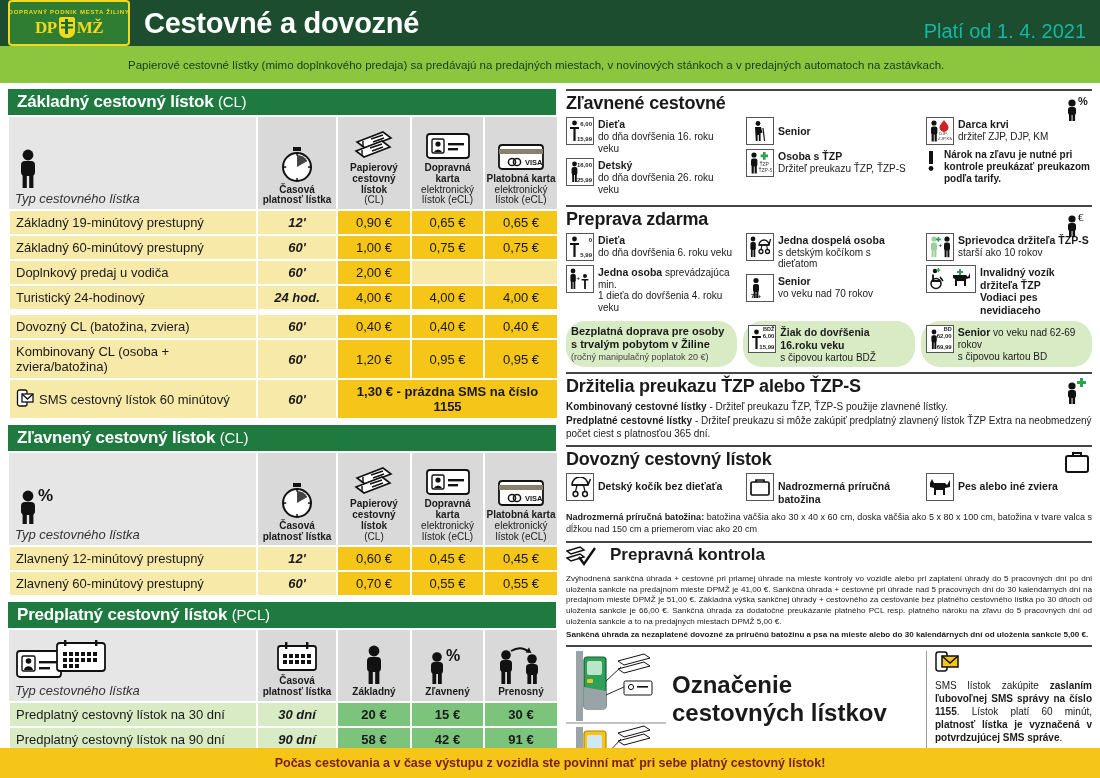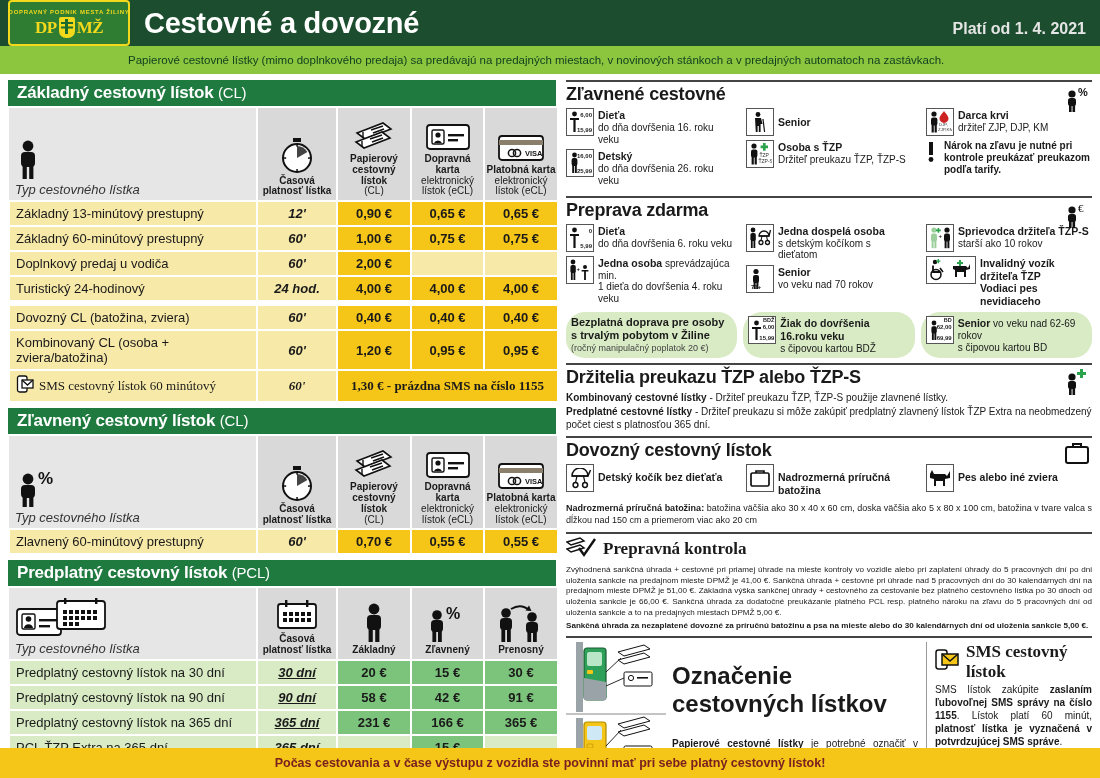--- a/index.html
+++ b/index.html
@@ -11,22 +11,22 @@
   .logo{width:118px;height:42px;margin-left:8px;background:#2f7d32;border:2px solid #f2d91c;border-radius:4px;
         display:flex;flex-direction:column;align-items:center;justify-content:center;position:relative;flex:0 0 auto;}
   .logo-top{font-size:6px;font-weight:bold;color:#f2d91c;letter-spacing:.7px;line-height:1;white-space:nowrap;}
   .logo-mid{display:flex;align-items:center;justify-content:center;gap:2px;margin-top:2px;}
   .logo-dp,.logo-mz{font-size:17px;font-weight:bold;color:#f2d91c;font-family:"Liberation Serif",serif;letter-spacing:-.5px;line-height:1;}
   .shield{width:16px;height:21px;background:#f2d91c;position:relative;border-radius:2px 2px 7px 7px;}
   .shield:before{content:"";position:absolute;left:6.5px;top:2px;width:3px;height:15px;background:#1b6b2e;}
   .shield:after{content:"";position:absolute;left:2px;top:5px;width:12px;height:2.5px;background:#1b6b2e;
                 box-shadow:0 4.5px 0 0 #1b6b2e;}
   .title{color:#fff;font-size:29px;font-weight:bold;margin-left:14px;letter-spacing:-.3px;}
-  .valid{position:absolute;right:14px;top:20px;color:#e5e5e5;font-size:16px;font-weight:bold;}
-  .subbar{height:28px;background:#8cc63f;display:flex;align-items:center;}
+  .valid{position:absolute;right:14px;top:20px;color:#14b8a6;font-size:20px;font-weight:normal;}
+  .subbar{height:37px;background:#8cc63f;display:flex;align-items:center;}
   .subbar span{font-size:11.5px;color:#13401f;margin-left:128px;}
 
   
   .cols{display:flex;padding:6px 8px 0 8px;gap:10px;box-sizing:border-box;height:702px;}
   .left{width:548px;flex:0 0 548px;}
   .right{flex:1;min-width:0;}
 
   
   .tbl{margin-bottom:7px;}
   .tbl-title{background:#1f7a3f;color:#fff;font-size:17px;font-weight:bold;padding:3px 9px;letter-spacing:-.2px;}
@@ -34,29 +34,29 @@
   table{border-collapse:collapse;width:100%;table-layout:fixed;}
   .hdr td{background:#d9d9d9;vertical-align:bottom;text-align:center;padding:2px 1px 3px;border-left:2px solid #fff;}
   .hdr td.first{background:#e6e6e6;text-align:left;padding-left:6px;border-left:none;}
   .hdr-lbl{font-size:10px;line-height:1.08;font-weight:bold;}
   .hdr-lbl .n{font-weight:normal;}
   .typelbl{font-style:italic;font-size:13px;color:#333;}
   .icbox{height:42px;display:flex;align-items:flex-end;justify-content:center;padding-bottom:2px;}
   tbody td{font-size:13px;padding:4px 6px;border-top:2px solid #fff;border-left:2px solid #fff;}
   .c-name{background:#f7e9a8;}
   .c-time{background:#f7e9a8;text-align:center;font-style:italic;font-weight:bold;font-size:13px;}
-  .c-price{background:#f5c518;text-align:center;font-weight:bold;}
+  .c-price{background:#f5c518;text-align:center;font-weight:normal;}
   .c-empty{background:#f7e9a8;}
   .c-sms{background:#f5c518;text-align:center;font-weight:bold;}
   .gap td{height:4px;padding:0;background:#fff;border:none;}
   .g-name{background:#d8ebc4;}
-  .g-time{background:#d8ebc4;text-align:center;font-style:italic;font-weight:bold;text-decoration:underline;}
+  .g-time{background:#d8ebc4;text-align:center;font-style:italic;font-weight:bold;}
   .g-price{background:#7cc47c;text-align:center;font-weight:bold;}
   .g-empty{background:#d8ebc4;}
-  .smsrow td{border-top:2px solid #fff;font-family:Liberation Serif, serif;}
+  .smsrow td{border-top:2px solid #fff;}
   .sms-ic{display:inline-block;vertical-align:-3px;margin-right:5px;}
 
   
   .panel{border-top:2px solid #444;padding-top:2px;margin-bottom:5px;position:relative;}
   .panel h2{font-size:18px;margin:0 0 3px 0;font-weight:bold;letter-spacing:-.2px;}
   .panel .cornicon{position:absolute;right:2px;top:4px;}
   .grid3{display:flex;gap:14px;}
   .grid3 > div{flex:1;min-width:0;}
   .item{display:flex;align-items:flex-start;gap:4px;margin-bottom:4px;}
   .item .txt{font-size:10px;line-height:1.18;padding-top:1px;}
@@ -74,21 +74,21 @@
   .ptext{font-size:10px;line-height:1.3;margin:1px 0;}
   .ptext b{font-weight:bold;}
   .fine{font-size:8.1px;line-height:1.33;text-align:justify;margin-top:2px;}
   .fine b{font-weight:bold;}
   .bullets{font-size:10px;line-height:1.2;font-weight:bold;}
   .bot{display:flex;gap:8px;border-top:2px solid #444;padding-top:4px;}
   .bot-a{flex:0 0 352px;display:flex;gap:6px;}
   .bot-b{flex:1;border-left:1.5px solid #999;padding-left:8px;}
   .bodytext{font-size:10px;line-height:1.29;text-align:justify;}
   .bodytext b{font-weight:bold;}
-  .sectitle{font-size:17px;font-weight:bold;margin:0 0 2px 0;display:flex;align-items:center;gap:7px;font-family:Liberation Serif, serif;}
+  .sectitle{font-size:17px;font-weight:bold;margin:0 0 2px 0;display:flex;align-items:flex-start;gap:14px;}
 
   
   .footer{position:absolute;left:0;bottom:0;width:1100px;height:30px;background:#f5c518;display:flex;align-items:center;justify-content:center;}
   .footer span{font-size:12.5px;font-weight:bold;color:#7a2020;}
 </style>
 </head>
 <body>
 
 <div class="page">
 
@@ -191,21 +191,21 @@
                       <rect x="2" y="7" width="44" height="5" fill="#8a7f6a"></rect>
                       <circle cx="15" cy="20" r="3.6" fill="none" stroke="#111" stroke-width="1.5"></circle>
                       <circle cx="20" cy="20" r="3.6" fill="none" stroke="#111" stroke-width="1.5"></circle>
                       <text x="28" y="23" font-family="Liberation Sans, sans-serif" font-size="7.5" font-weight="bold" fill="#111">VISA</text>
                     </svg>
               </div>
               <div class="hdr-lbl"><span>Platobná karta</span><br><span class="n">elektronický</span><br><span class="n">lístok (eCL)</span></div>
             </td>
           </tr>
           <tr>
-            <td class="c-name">Základný 13-minútový prestupný</td>
+            <td class="c-name">Základný 19-minútový prestupný</td>
             <td class="c-time">12'</td>
             <td class="c-price">0,90 €</td>
             <td class="c-price">0,65 €</td>
             <td class="c-price">0,65 €</td>
           </tr>
           <tr>
             <td class="c-name">Základný 60-minútový prestupný</td>
             <td class="c-time">60'</td>
             <td class="c-price">1,00 €</td>
             <td class="c-price">0,75 €</td>
@@ -337,20 +337,27 @@
                 <svg width="48" height="30" viewBox="0 0 48 30">
                       <rect x="2" y="3" width="44" height="24" rx="3" fill="#fff" stroke="#111" stroke-width="1.8"></rect>
                       <rect x="2" y="7" width="44" height="5" fill="#8a7f6a"></rect>
                       <circle cx="15" cy="20" r="3.6" fill="none" stroke="#111" stroke-width="1.5"></circle>
                       <circle cx="20" cy="20" r="3.6" fill="none" stroke="#111" stroke-width="1.5"></circle>
                       <text x="28" y="23" font-family="Liberation Sans, sans-serif" font-size="7.5" font-weight="bold" fill="#111">VISA</text>
                     </svg>
               </div>
               <div class="hdr-lbl"><span>Platobná karta</span><br><span class="n">elektronický</span><br><span class="n">lístok (eCL)</span></div>
             </td>
+          </tr>
+          <tr>
+            <td class="c-name">Zlavnený 12-minútový prestupný</td>
+            <td class="c-time">12'</td>
+            <td class="c-price">0,60 €</td>
+            <td class="c-price">0,45 €</td>
+            <td class="c-price">0,45 €</td>
           </tr>
           <tr>
             <td class="c-name">Zlavnený 60-minútový prestupný</td>
             <td class="c-time">60'</td>
             <td class="c-price">0,70 €</td>
             <td class="c-price">0,55 €</td>
             <td class="c-price">0,55 €</td>
           </tr>
         </tbody>
           </table>
@@ -861,21 +868,20 @@
         </div>
         <div class="bot-b">
           <div class="sectitle">
             <span>
               <svg width="24" height="22" viewBox="0 0 24 22">
                   <rect x="1" y="1" width="11" height="19" rx="2.4" fill="#fff" stroke="#111" stroke-width="1.5"></rect>
                   <rect x="7" y="5" width="16" height="11" fill="#f5c518" stroke="#111" stroke-width="1.5"></rect>
                   <path d="M7 5 L15 12 L23 5" fill="none" stroke="#111" stroke-width="1.5"></path>
                 </svg>
             </span>
-            <span>SMS cestovný lístok</span>
           </div>
           <div class="bodytext"><span>SMS lístok zakúpite </span><b>zaslaním ľubovoľnej SMS správy na číslo 1155</b><span>. Lístok platí 60 minút, </span><b>platnosť lístka je vyznačená v potvrdzujúcej SMS správe</b><span>.</span></div>
           <div class="bodytext" style="margin-top:6px"><span>Do vozidla je možné </span><b>nastúpiť až s platným SMS lístkom</b><span>.</span></div>
 
         </div>
       </div>
     </div>
   </div>
 
   <div class="footer">

